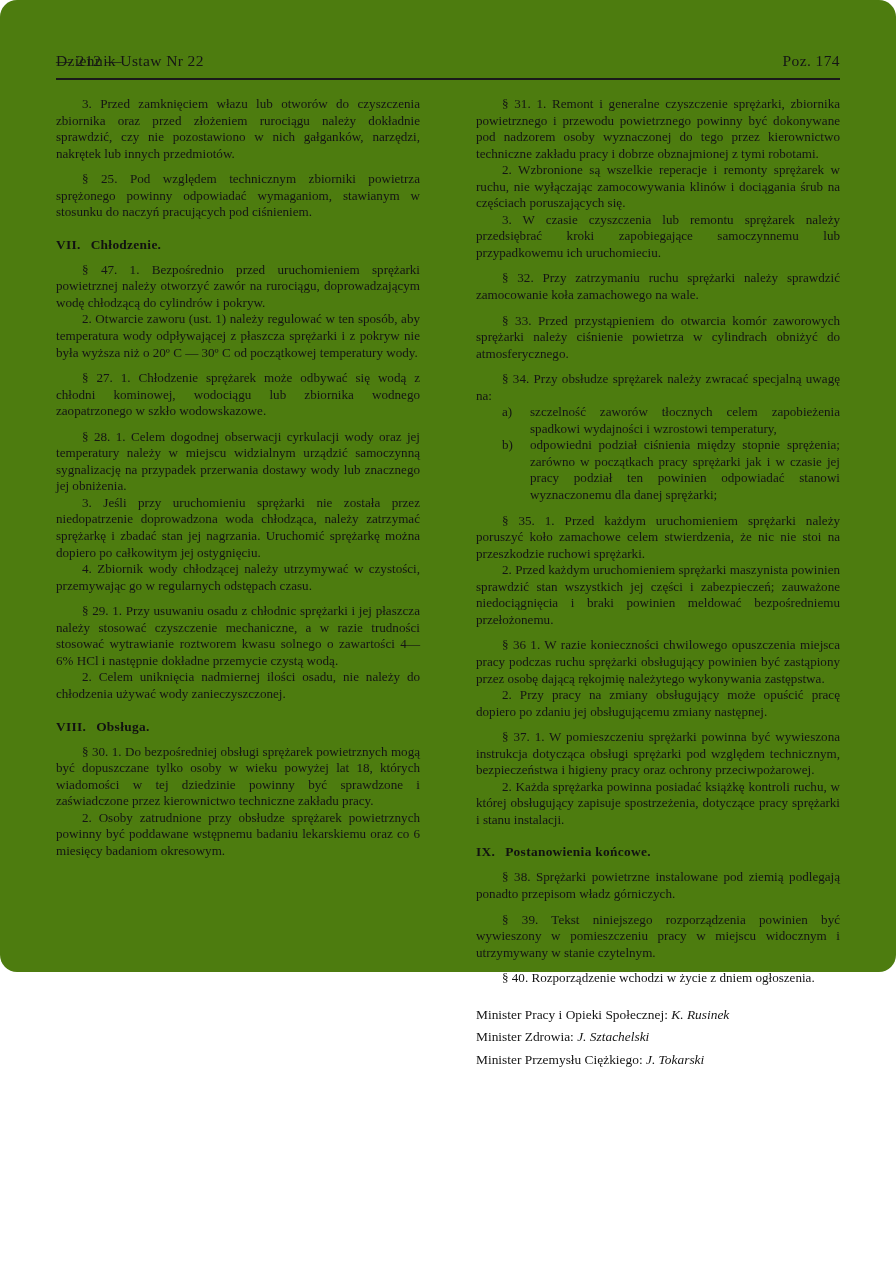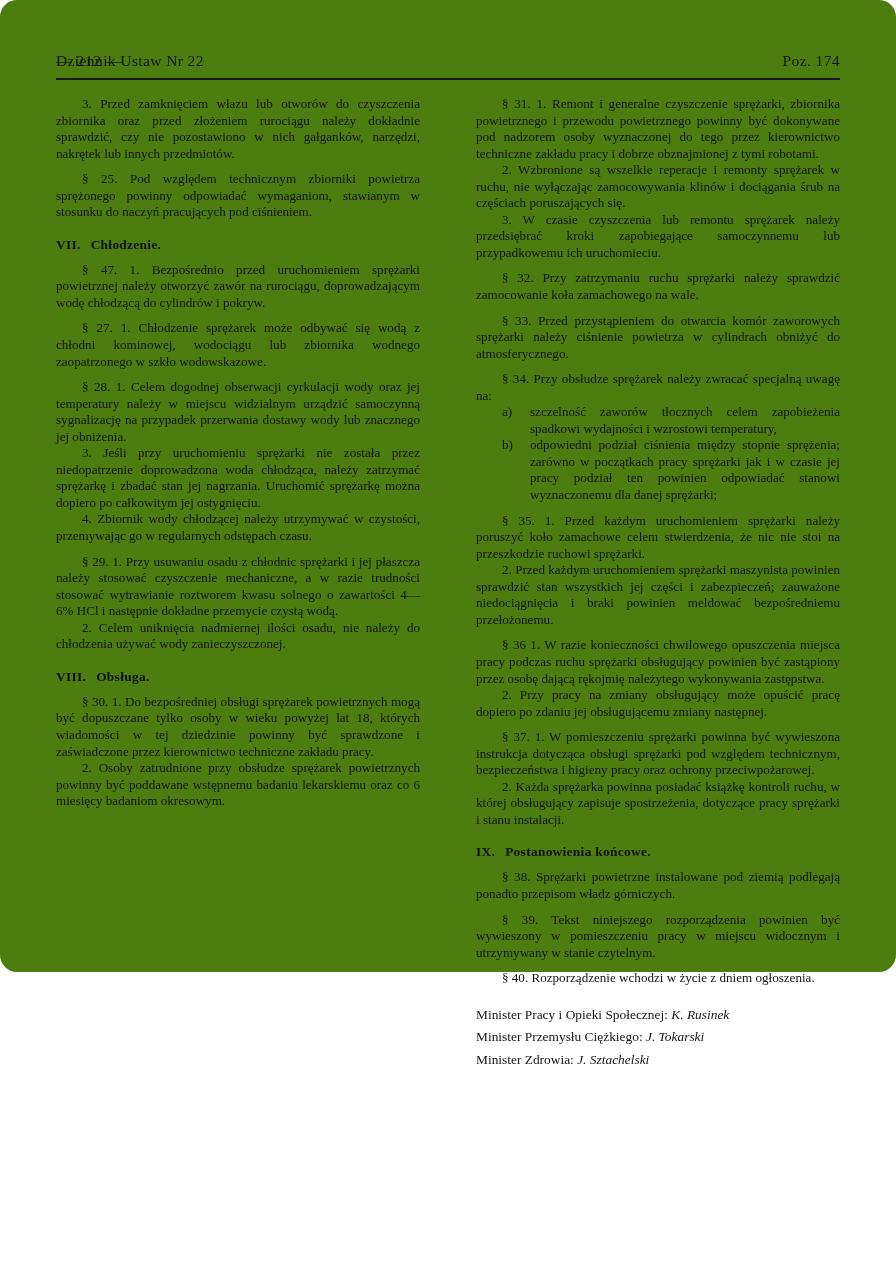--- a/index.html
+++ b/index.html
@@ -144,20 +144,21 @@
   </div>
 
   <div class="rule"></div>
 
   <div class="columns">
     <div class="col" id="col-left">
         <p class="para">3. Przed zamknięciem włazu lub otworów do czyszczenia zbiornika oraz przed złożeniem rurociągu należy dokładnie sprawdzić, czy nie pozostawiono w nich gałganków, narzędzi, nakrętek lub innych przedmiotów.</p>
         <p class="para gap">§ 25. Pod względem technicznym zbiorniki powietrza sprężonego powinny odpowiadać wymaganiom, stawianym w stosunku do naczyń pracujących pod ciśnieniem.</p>
         <h2 class="sec-head"><span class="numeral">VII.</span><span>Chłodzenie.</span></h2>
         <p class="para">§ 47. 1. Bezpośrednio przed uruchomieniem sprężarki powietrznej należy otworzyć zawór na rurociągu, doprowadzającym wodę chłodzącą do cylindrów i pokryw.</p>
+        <p class="para">2. Otwarcie zaworu (ust. 1) należy regulować w ten sposób, aby temperatura wody odpływającej z płaszcza sprężarki i z pokryw nie była wyższa niż o 20º C — 30º C od początkowej temperatury wody.</p>
         <p class="para gap">§ 27. 1. Chłodzenie sprężarek może odbywać się wodą z chłodni kominowej, wodociągu lub zbiornika wodnego zaopatrzonego w szkło wodowskazowe.</p>
         <p class="para gap">§ 28. 1. Celem dogodnej obserwacji cyrkulacji wody oraz jej temperatury należy w miejscu widzialnym urządzić samoczynną sygnalizację na przypadek przerwania dostawy wody lub znacznego jej obniżenia.</p>
         <p class="para">3. Jeśli przy uruchomieniu sprężarki nie została przez niedopatrzenie doprowadzona woda chłodząca, należy zatrzymać sprężarkę i zbadać stan jej nagrzania. Uruchomić sprężarkę można dopiero po całkowitym jej ostygnięciu.</p>
         <p class="para">4. Zbiornik wody chłodzącej należy utrzymywać w czystości, przemywając go w regularnych odstępach czasu.</p>
         <p class="para gap">§ 29. 1. Przy usuwaniu osadu z chłodnic sprężarki i jej płaszcza należy stosować czyszczenie mechaniczne, a w razie trudności stosować wytrawianie roztworem kwasu solnego o zawartości 4—6% HCl i następnie dokładne przemycie czystą wodą.</p>
         <p class="para">2. Celem uniknięcia nadmiernej ilości osadu, nie należy do chłodzenia używać wody zanieczyszczonej.</p>
         <h2 class="sec-head"><span class="numeral">VIII.</span><span>Obsługa.</span></h2>
         <p class="para">§ 30. 1. Do bezpośredniej obsługi sprężarek powietrznych mogą być dopuszczane tylko osoby w wieku powyżej lat 18, których wiadomości w tej dziedzinie powinny być sprawdzone i zaświadczone przez kierownictwo techniczne zakładu pracy.</p>
         <p class="para">2. Osoby zatrudnione przy obsłudze sprężarek powietrznych powinny być poddawane wstępnemu badaniu lekarskiemu oraz co 6 miesięcy badaniom okresowym.</p>
       </div>
@@ -177,19 +178,19 @@
         <p class="para gap">§ 36 1. W razie konieczności chwilowego opuszczenia miejsca pracy podczas ruchu sprężarki obsługujący powinien być zastąpiony przez osobę dającą rękojmię należytego wykonywania zastępstwa.</p>
         <p class="para">2. Przy pracy na zmiany obsługujący może opuścić pracę dopiero po zdaniu jej obsługującemu zmiany następnej.</p>
         <p class="para gap">§ 37. 1. W pomieszczeniu sprężarki powinna być wywieszona instrukcja dotycząca obsługi sprężarki pod względem technicznym, bezpieczeństwa i higieny pracy oraz ochrony przeciwpożarowej.</p>
         <p class="para">2. Każda sprężarka powinna posiadać książkę kontroli ruchu, w której obsługujący zapisuje spostrzeżenia, dotyczące pracy sprężarki i stanu instalacji.</p>
         <h2 class="sec-head"><span class="numeral">IX.</span><span>Postanowienia końcowe.</span></h2>
         <p class="para">§ 38. Sprężarki powietrzne instalowane pod ziemią podlegają ponadto przepisom władz górniczych.</p>
         <p class="para gap">§ 39. Tekst niniejszego rozporządzenia powinien być wywieszony w pomieszczeniu pracy w miejscu widocznym i utrzymywany w stanie czytelnym.</p>
         <p class="para gap">§ 40. Rozporządzenie wchodzi w życie z dniem ogłoszenia.</p>
         <div class="signatures">
           <div class="sig-line"><span>Minister Pracy i Opieki Społecznej:</span> <span class="person">K. Rusinek</span></div>
+          <div class="sig-line"><span>Minister Zdrowia:</span> <span class="person">J. Sztachelski</span></div>
           <div class="sig-line"><span>Minister Przemysłu Ciężkiego:</span> <span class="person">J. Tokarski</span></div>
-          <div class="sig-line"><span>Minister Zdrowia:</span> <span class="person">J. Sztachelski</span></div>
         </div>
       </div>
   </div>
 
 </div>
 
 </body></html>

